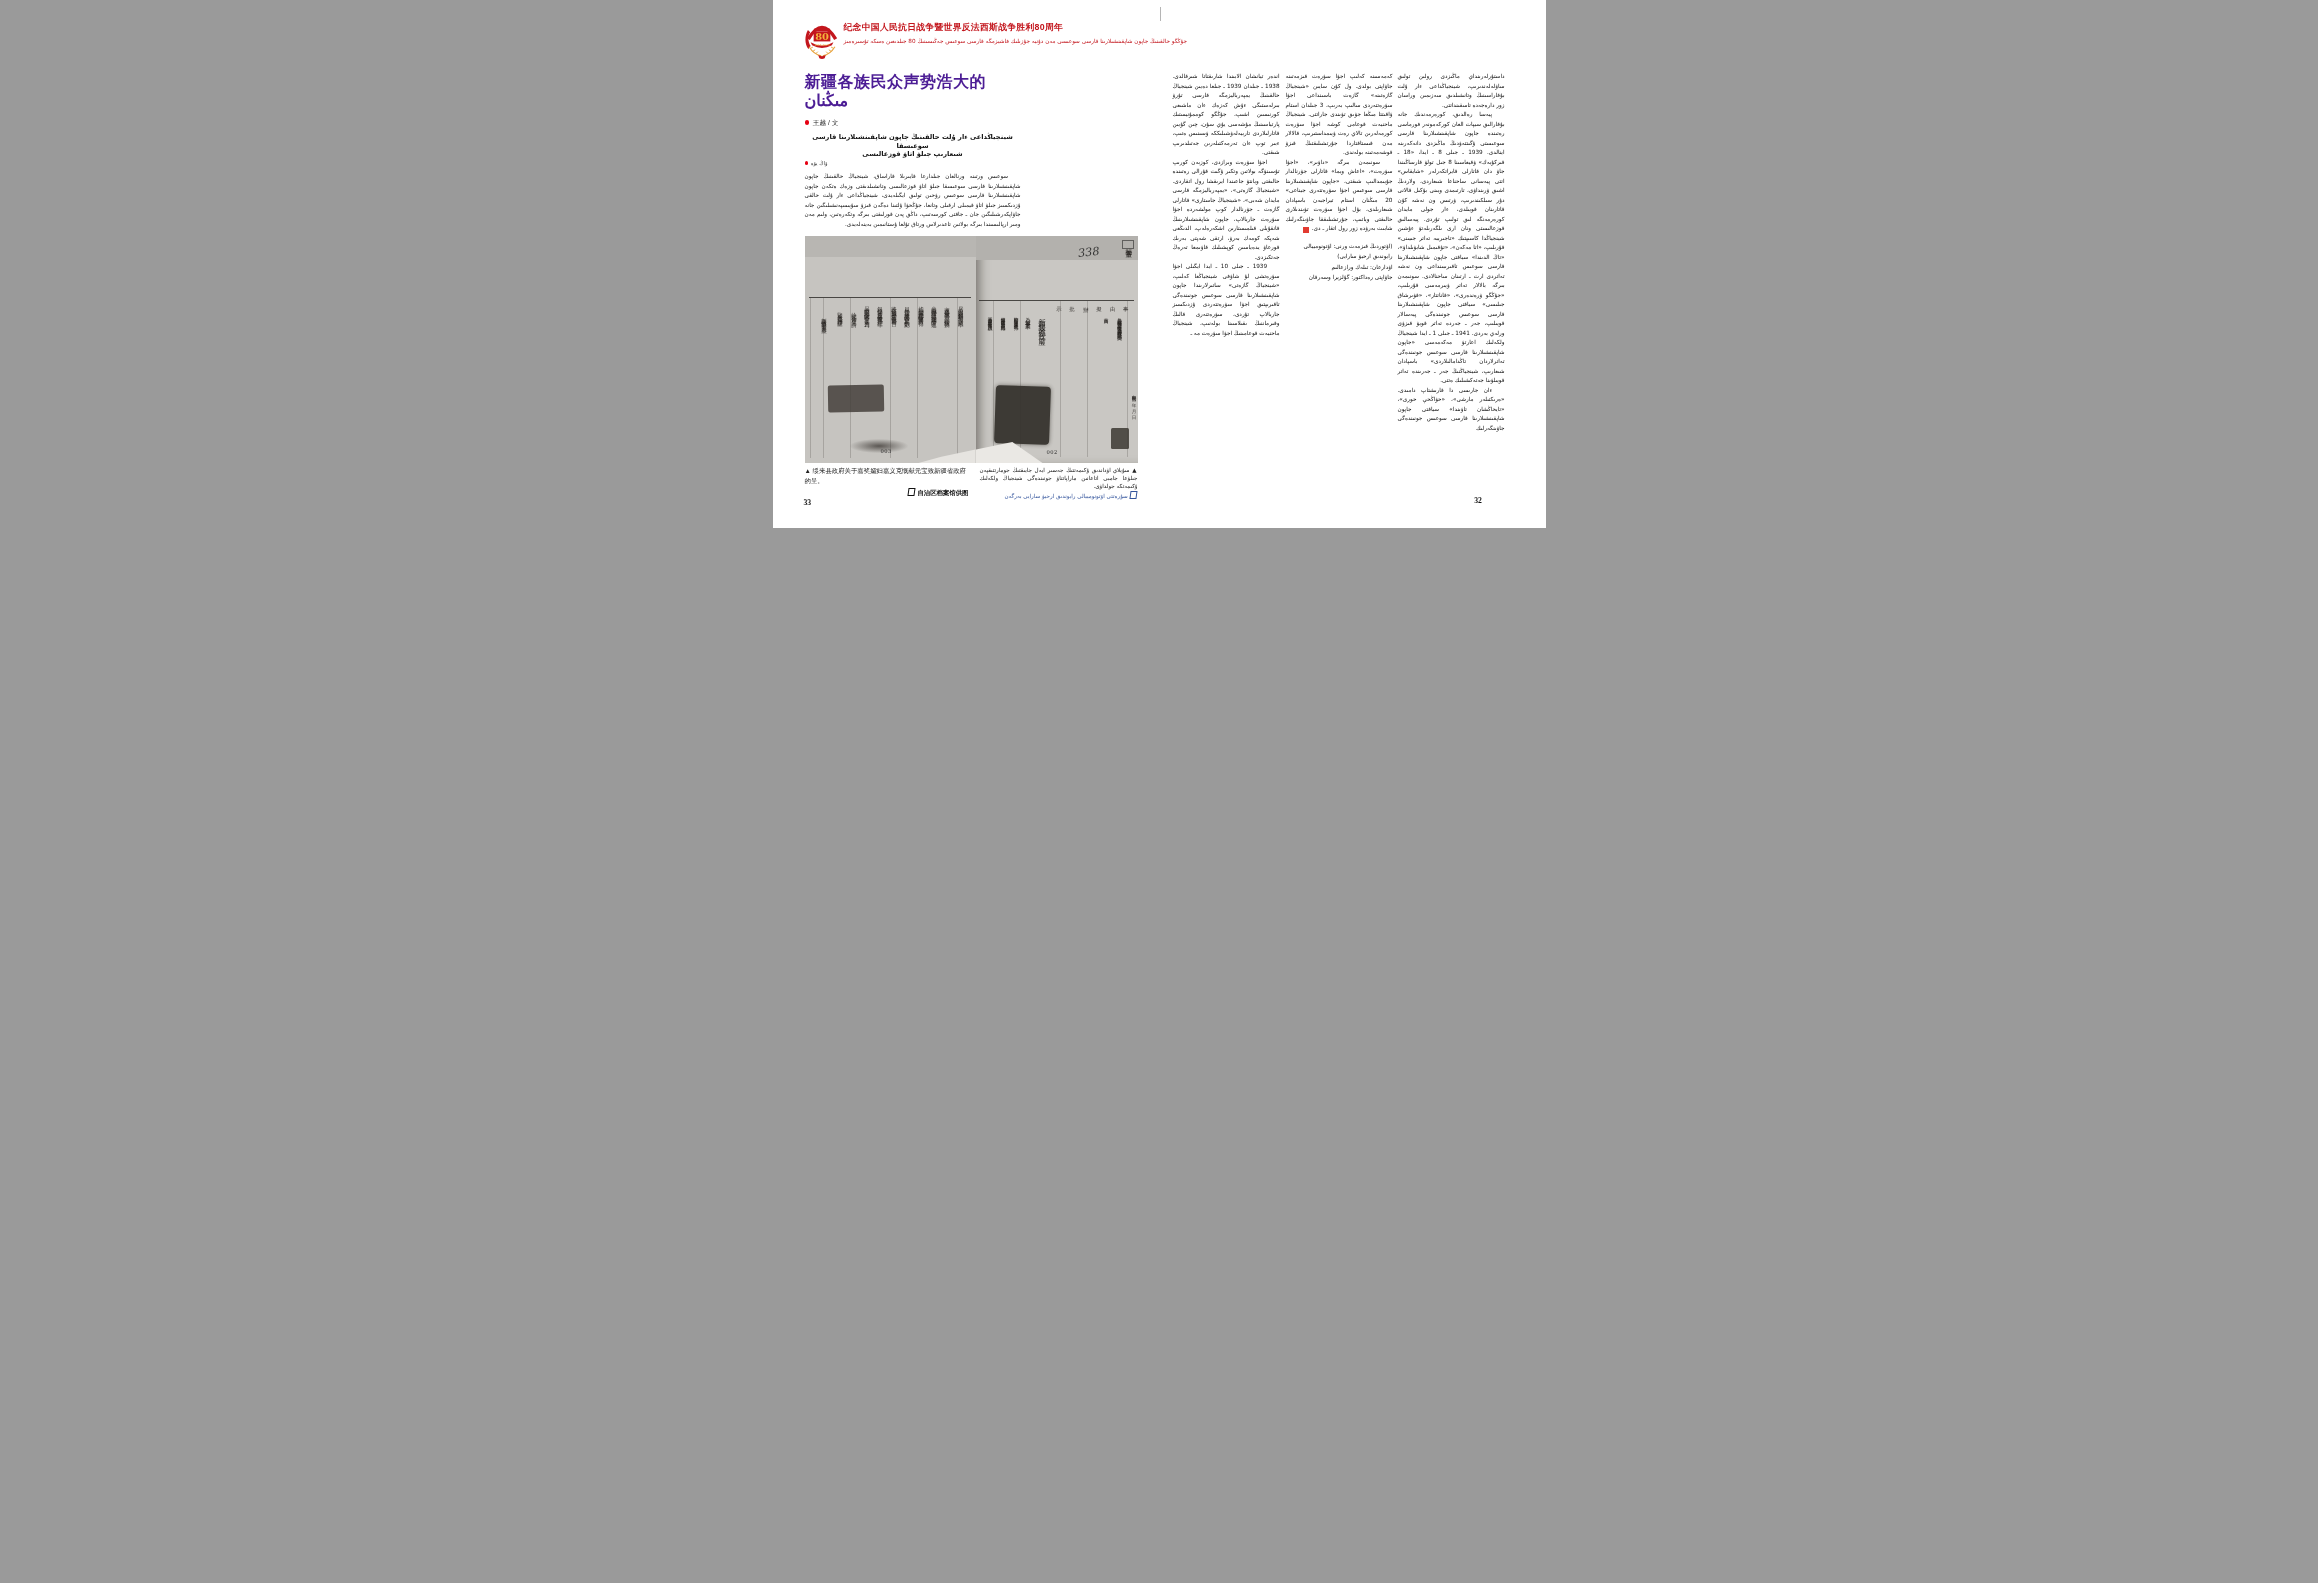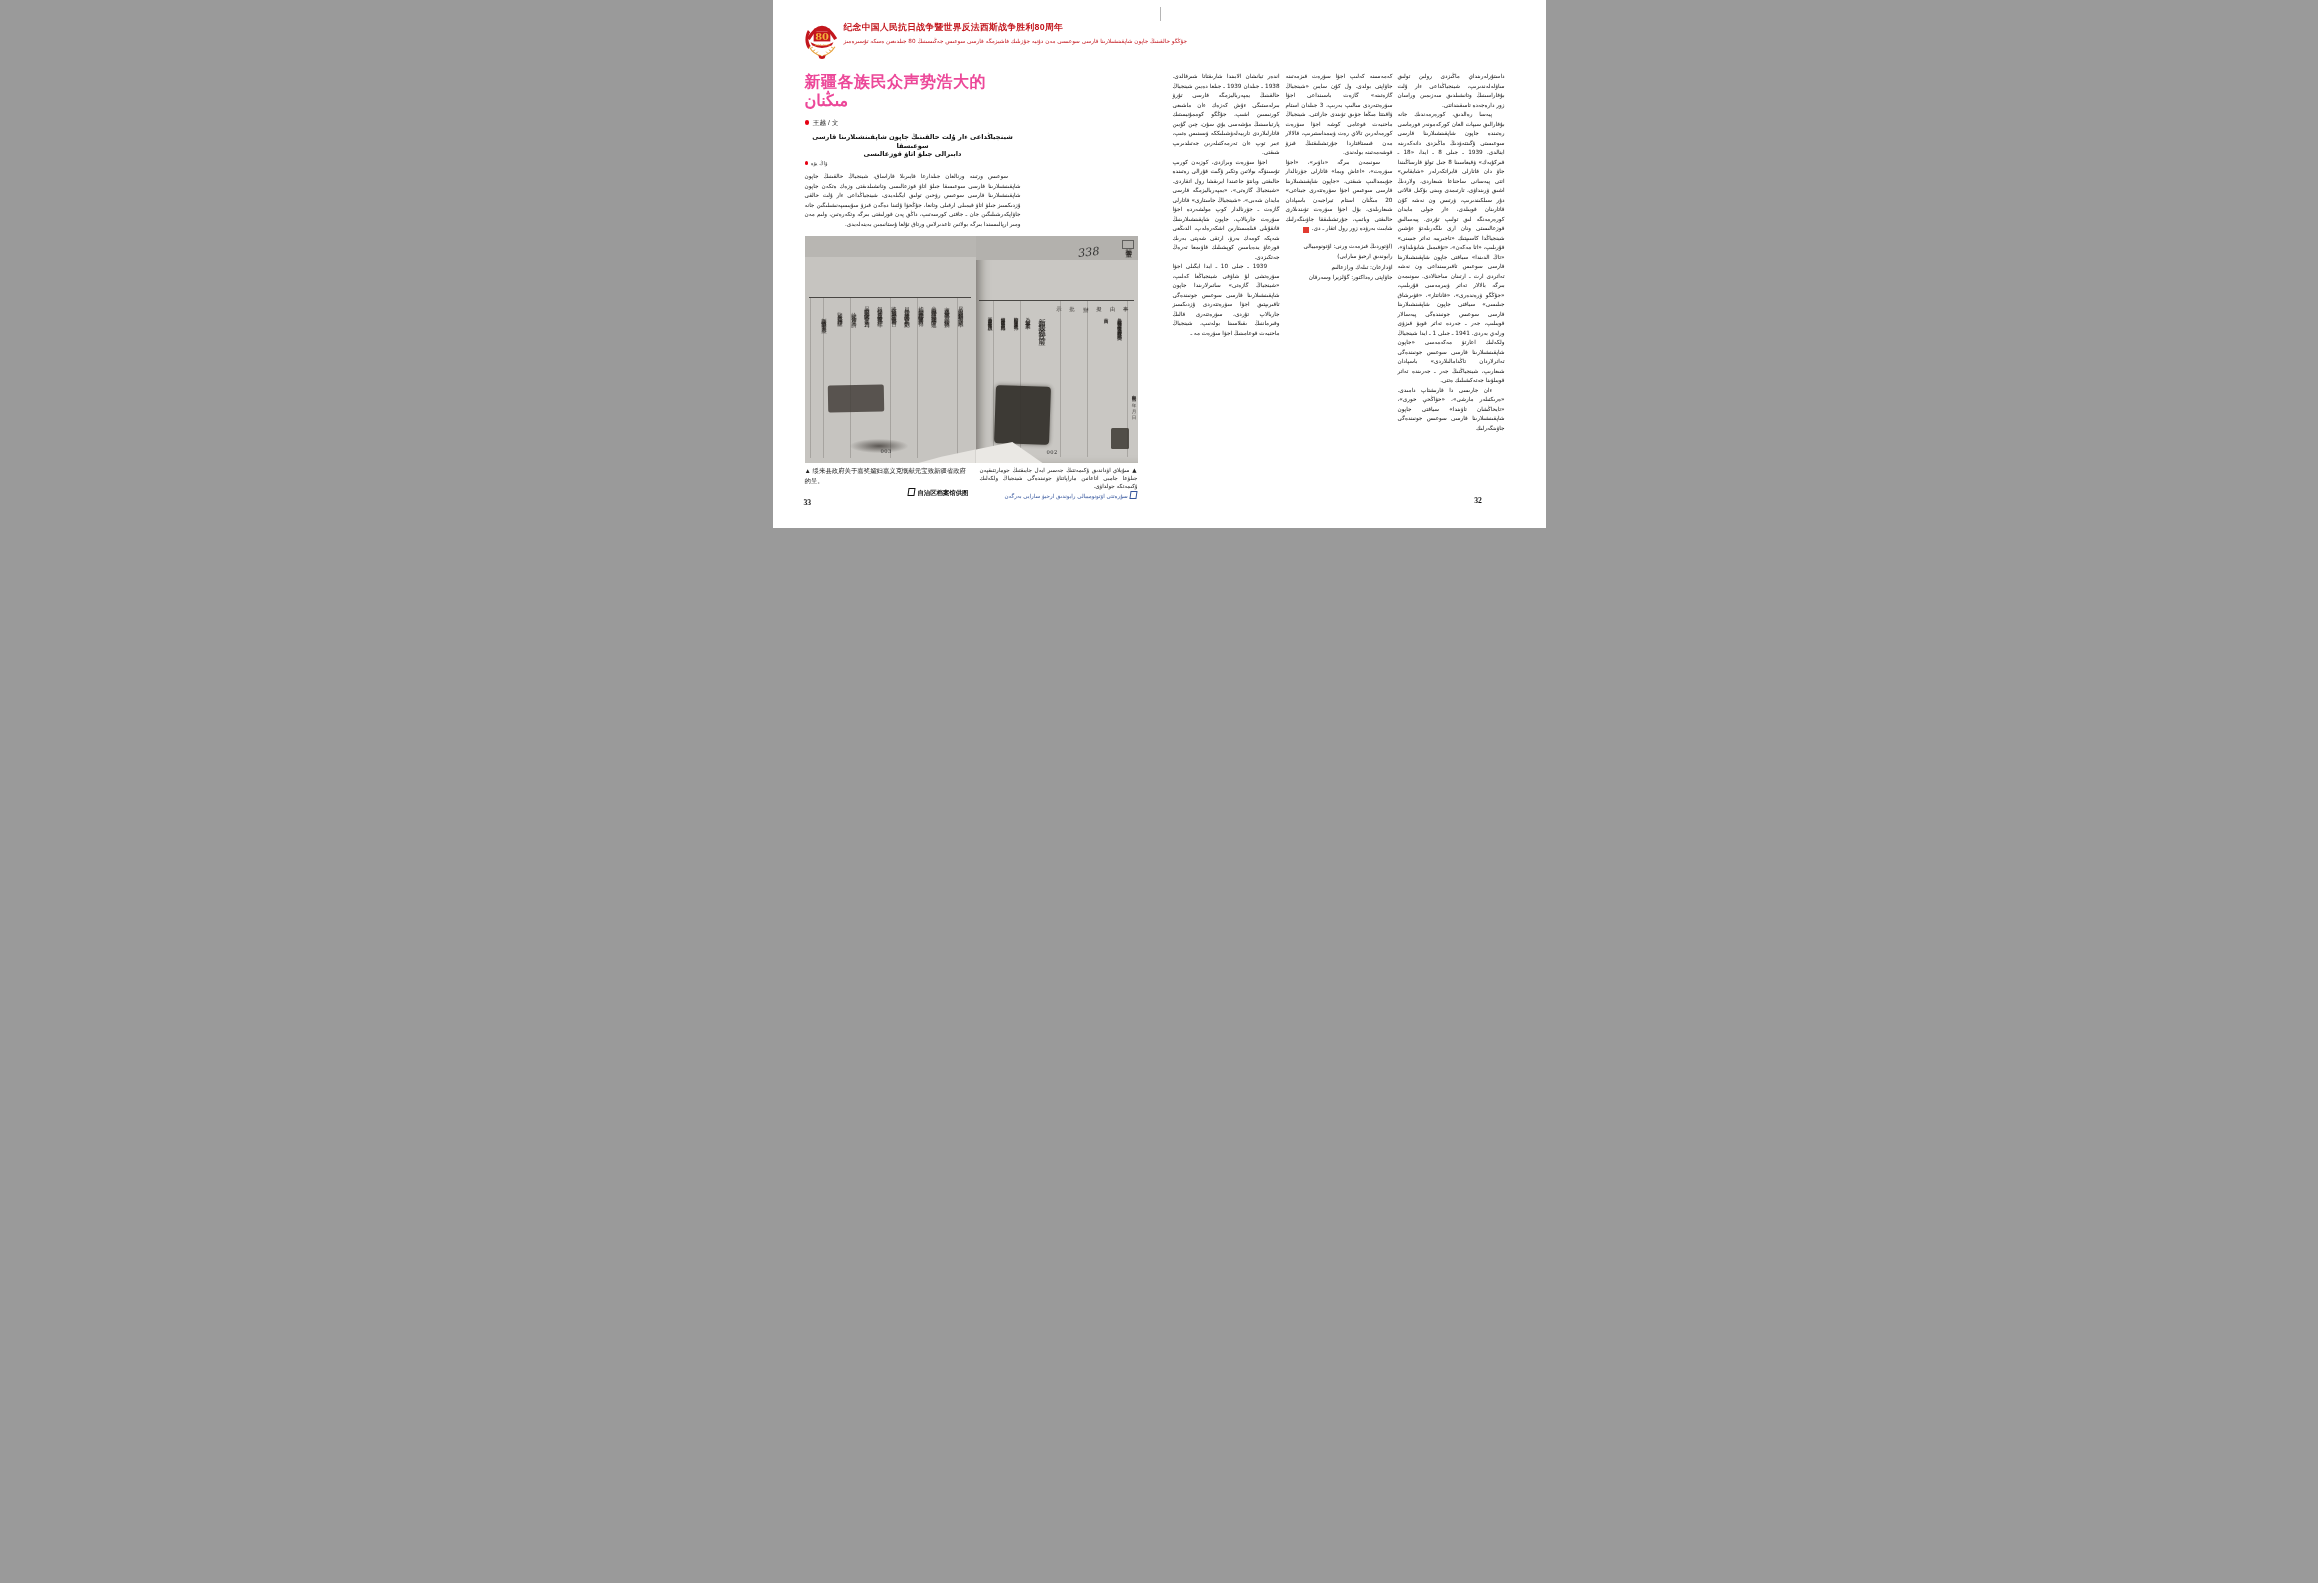--- a/index.html
+++ b/index.html
@@ -6,21 +6,21 @@
   .sheet{position:relative;width:773px;height:528px;margin:0 auto;background:#ffffff;overflow:hidden;font-family:"Liberation Sans",sans-serif;}
   .kk{direction:rtl;font-family:"DejaVu Sans",sans-serif;}
 
   
   .hdr-zh{position:absolute;left:71px;top:21.6px;font-size:8.8px;font-weight:bold;color:#c3161d;letter-spacing:0.3px;white-space:nowrap;}
   .hdr-kk{position:absolute;left:71px;top:38px;font-size:5.7px;color:#c3161d;white-space:nowrap;direction:rtl;}
   .center-rule{position:absolute;left:387px;top:6.7px;width:0.5px;height:14px;background:#b5b5b5;}
   .emblem{position:absolute;left:30px;top:17px;width:38px;height:42px;}
 
   
-  .title{position:absolute;left:32px;top:72px;font-size:16px;line-height:19px;font-weight:900;color:#ec4899;letter-spacing:0.5px;}
+  .title{position:absolute;left:32px;top:72px;font-size:16px;line-height:19px;font-weight:900;color:#4c1d95;letter-spacing:0.5px;}
   .byline{position:absolute;left:32px;top:119px;font-size:6.7px;color:#262626;}
   .dot{display:inline-block;width:4.6px;height:4.6px;border-radius:50%;background:#e60012;margin-right:3.6px;}
   .dot.small{width:3.6px;height:3.6px;margin-right:2.6px;}
   .sub-kk{position:absolute;left:32px;top:133px;width:216px;font-size:6.7px;line-height:8.5px;font-weight:bold;color:#141414;text-align:center;}
   .byline-kk{position:absolute;left:32px;top:160px;font-size:5.2px;color:#333;}
   .byline-kk .kk{display:inline-block;}
   .body-kk{position:absolute;left:32px;top:172px;width:216px;font-size:5.7px;line-height:9.5px;color:#141414;text-align:justify;}
   .body-kk p{margin:0;text-indent:12.4px;}
 
   
@@ -95,21 +95,21 @@
     <div>新疆各族民众声势浩大的</div>
     <div>مىڭنان</div>
   </div>
 
   <div class="byline">
     <span class="dot"></span><span>王越 / 文</span>
   </div>
 
   <div class="sub-kk kk">
     <div>شينجياڭداعى ءار ۇلت حالقىنىڭ جاپون شاپقىنشىلارىنا قارسى سوعىسقا</div>
-    <div>دابىرالى جىلۋ اتاۋ قوزعالىسى</div>
+    <div>شىعارىپ جىلۋ اتاۋ قوزعالىسى</div>
   </div>
 
   <div class="byline-kk">
     <span class="dot small"></span><span class="kk">ۋاڭ يۋە</span>
   </div>
 
   <div class="body-kk kk">
     <p>سوعىس ورتىنە ورنالعان جىلدارعا قايىرىلا قاراساق، شينجياڭ حالقىنىڭ جاپون شاپقىنشىلارىنا قارسى سوعىسقا جىلۋ اتاۋ قوزعالىسى وتانشىلدىقتى وزەك ەتكەن جاپون شاپقىنشىلارىنا قارسى سوعىس رۋحىن تولىق ايگىلەيدى، شينجياڭداعى ءار ۇلت حالقى ۇزدىكسىز جىلۋ اتاۋ قيمىلى ارقىلى وتانعا، جۇڭحۋا ۇلتىنا دەگەن قىزۋ سۇيىسپەنشىلىگىن جانە جاۋاپكەرشىلىگىن جان ـ جاقتى كورسەتىپ، داڭق پەن قورلىقتى بىرگە وتكەرەتىن، ولىم مەن ومىر ارپالىسىندا بىرگە بولاتىن تاعدىرلاس ورتاق تۇلعا ۇستانىمىن بەينەلەيدى.</p>
   </div>
 

